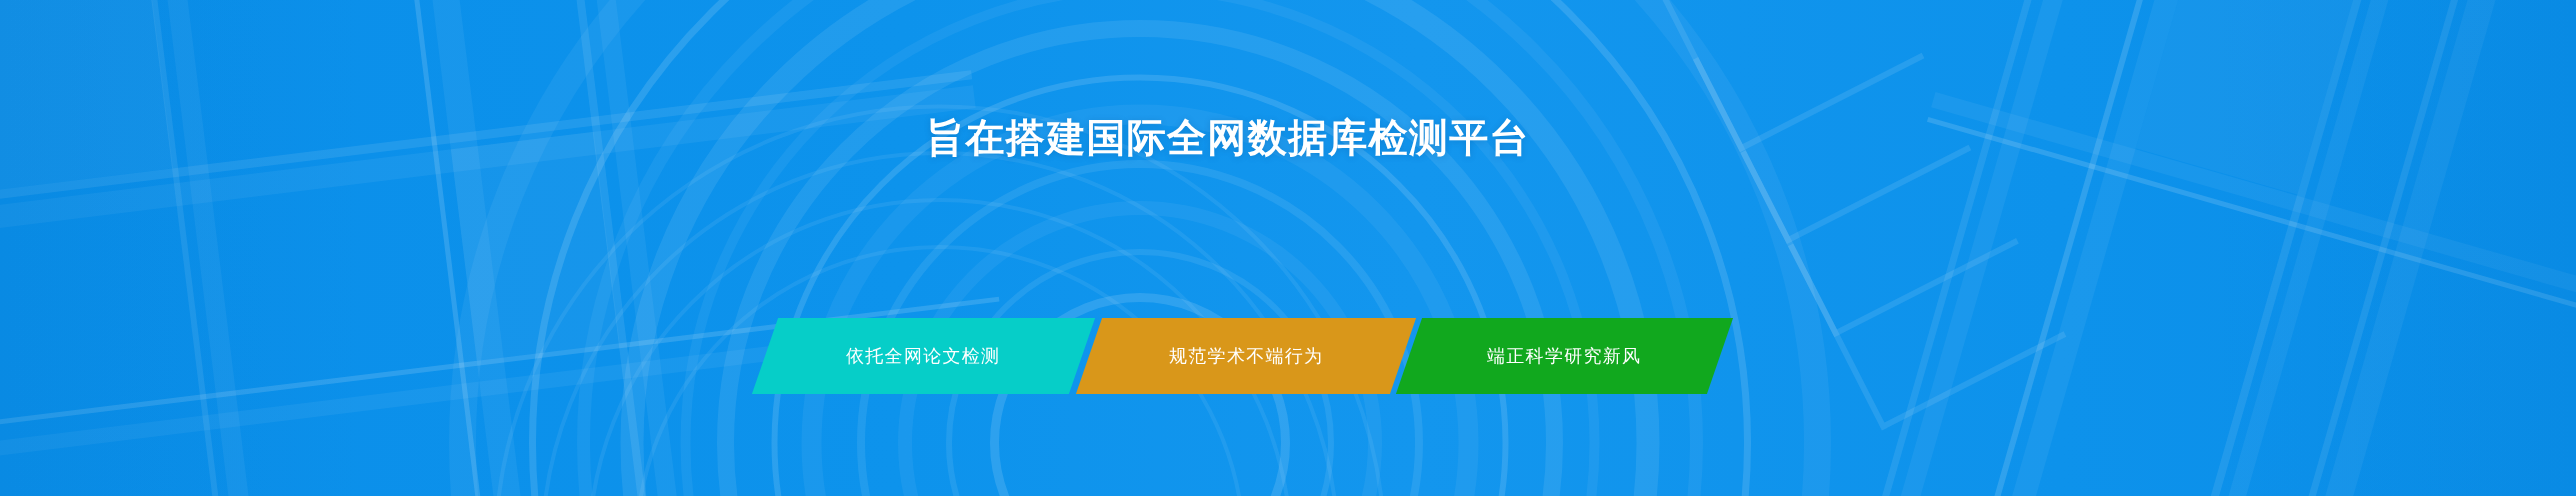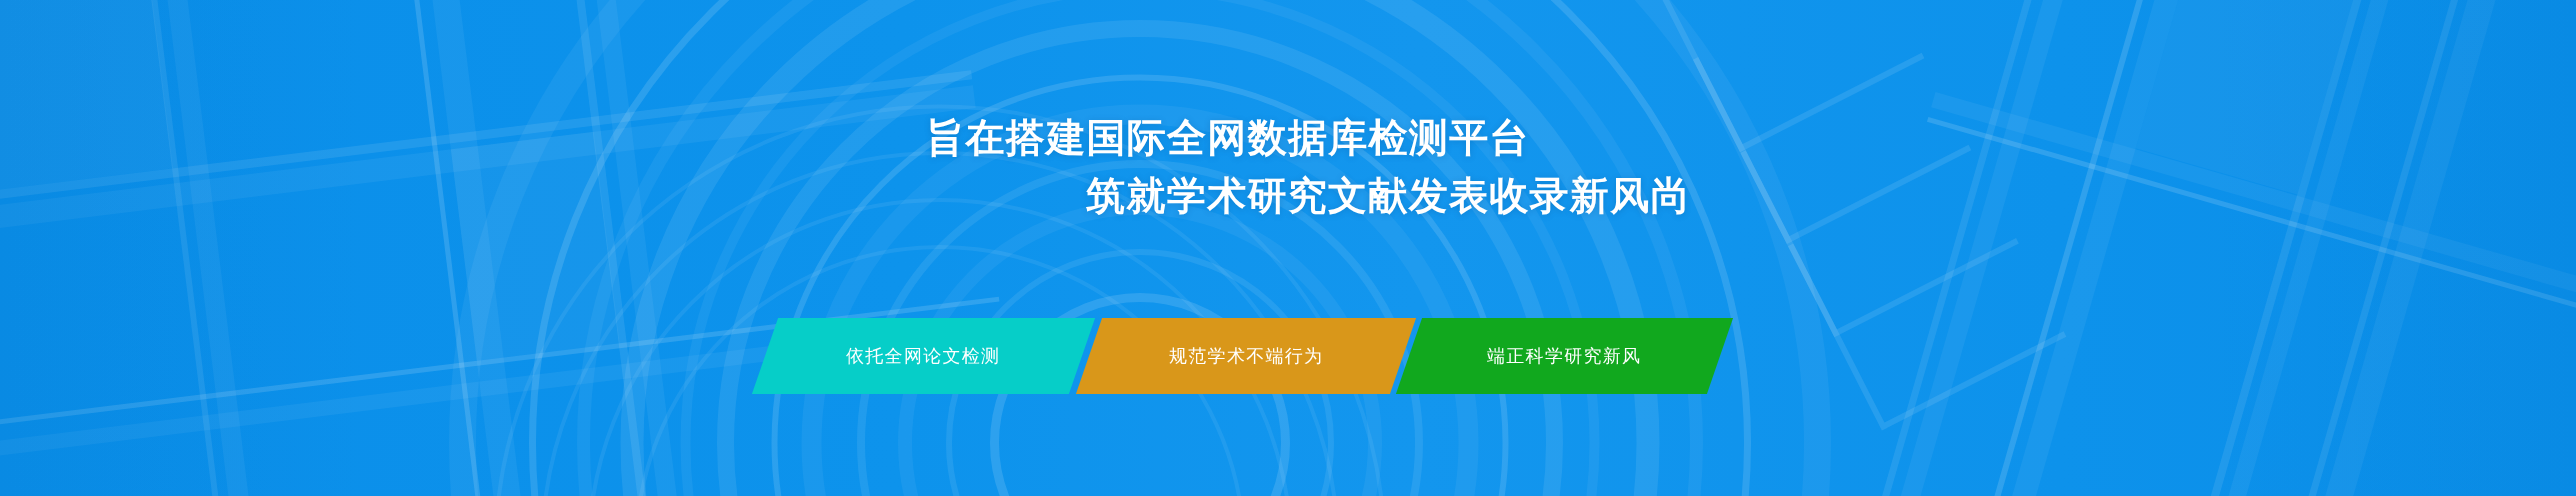--- a/index.html
+++ b/index.html
@@ -244,21 +244,20 @@
       <div class="fan-arc" style="width:885px;height:885px;"></div>
     </div>
   </div>
 
   <div class="bg-layer vignette"></div>
 
   <div class="content">
 
     <div class="headline" style="color: rgb(255, 255, 255);">
       <span class="line1">旨在搭建国际全网数据库检测平台</span>
-      <span class="line2">筑就学术研究文献发表收录新风尚</span>
     </div>
 
     <div class="tagbar">
       <div class="tag tag-0" style="background: rgb(6, 206, 200); color: rgb(255, 255, 255);">
         <span>依托全网论文检测</span>
       </div>
       <div class="tag tag-1" style="background: rgb(217, 151, 26); color: rgb(255, 255, 255);">
         <span>规范学术不端行为</span>
       </div>
       <div class="tag tag-2" style="background: rgb(17, 168, 30); color: rgb(255, 255, 255);">

